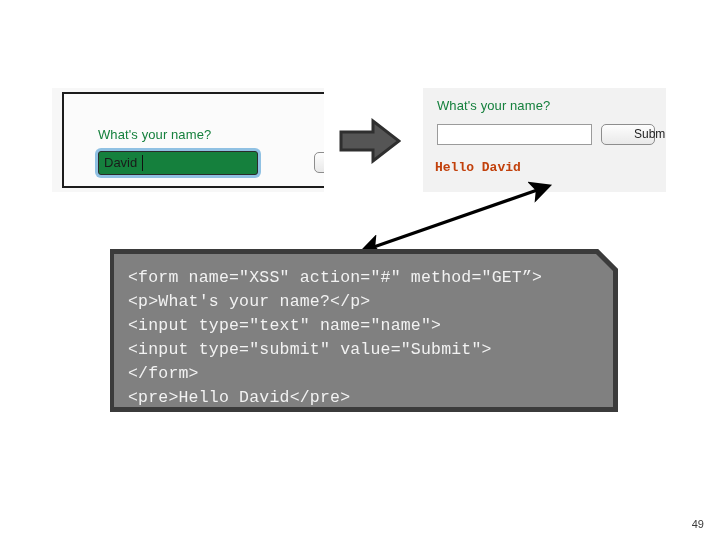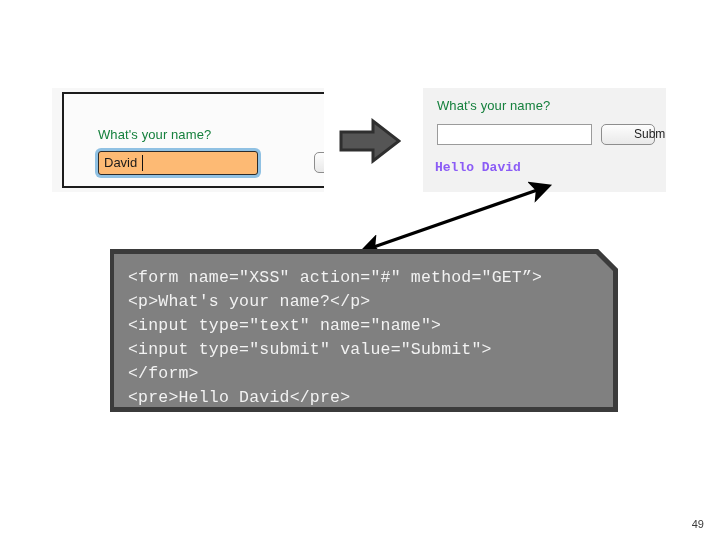--- a/index.html
+++ b/index.html
@@ -58,21 +58,21 @@
   }
   #before-question { left: 34px; top: 33px; }
 
   #before-input-wrap {
     position: absolute;
     left: 34px;
     top: 57px;
     width: 160px;
     height: 24px;
     border-radius: 3px;
-    background: #fdba74;
+    background: #15803d;
     border: 1px solid #2b2b2b;
     box-shadow: 0 0 0 3px rgba(125,182,222,0.85);
     box-sizing: border-box;
   }
   #before-input-text {
     position: absolute;
     left: 5px;
     top: 3px;
     font-size: 13px;
     color: #1a1a1a;
@@ -135,21 +135,21 @@
     height: 21px;
     line-height: 19px;
   }
   #after-output {
     position: absolute;
     left: 12px;
     top: 72px;
     font-family: "Liberation Mono", "DejaVu Sans Mono", monospace;
     font-size: 13px;
     font-weight: bold;
-    color: #8b5cf6;
+    color: #c2410c;
     white-space: nowrap;
   }
 
   
   #block-arrow {
     position: absolute;
     left: 339px;
     top: 118px;
     width: 62px;
     height: 46px;

